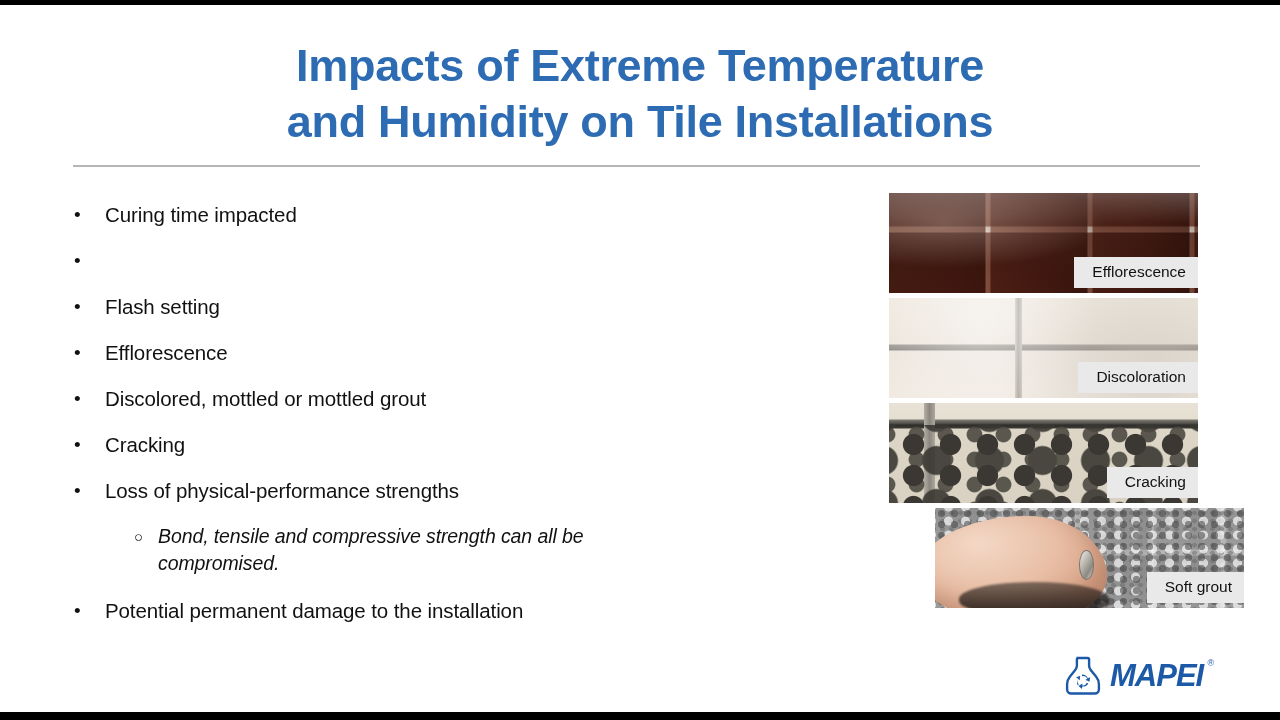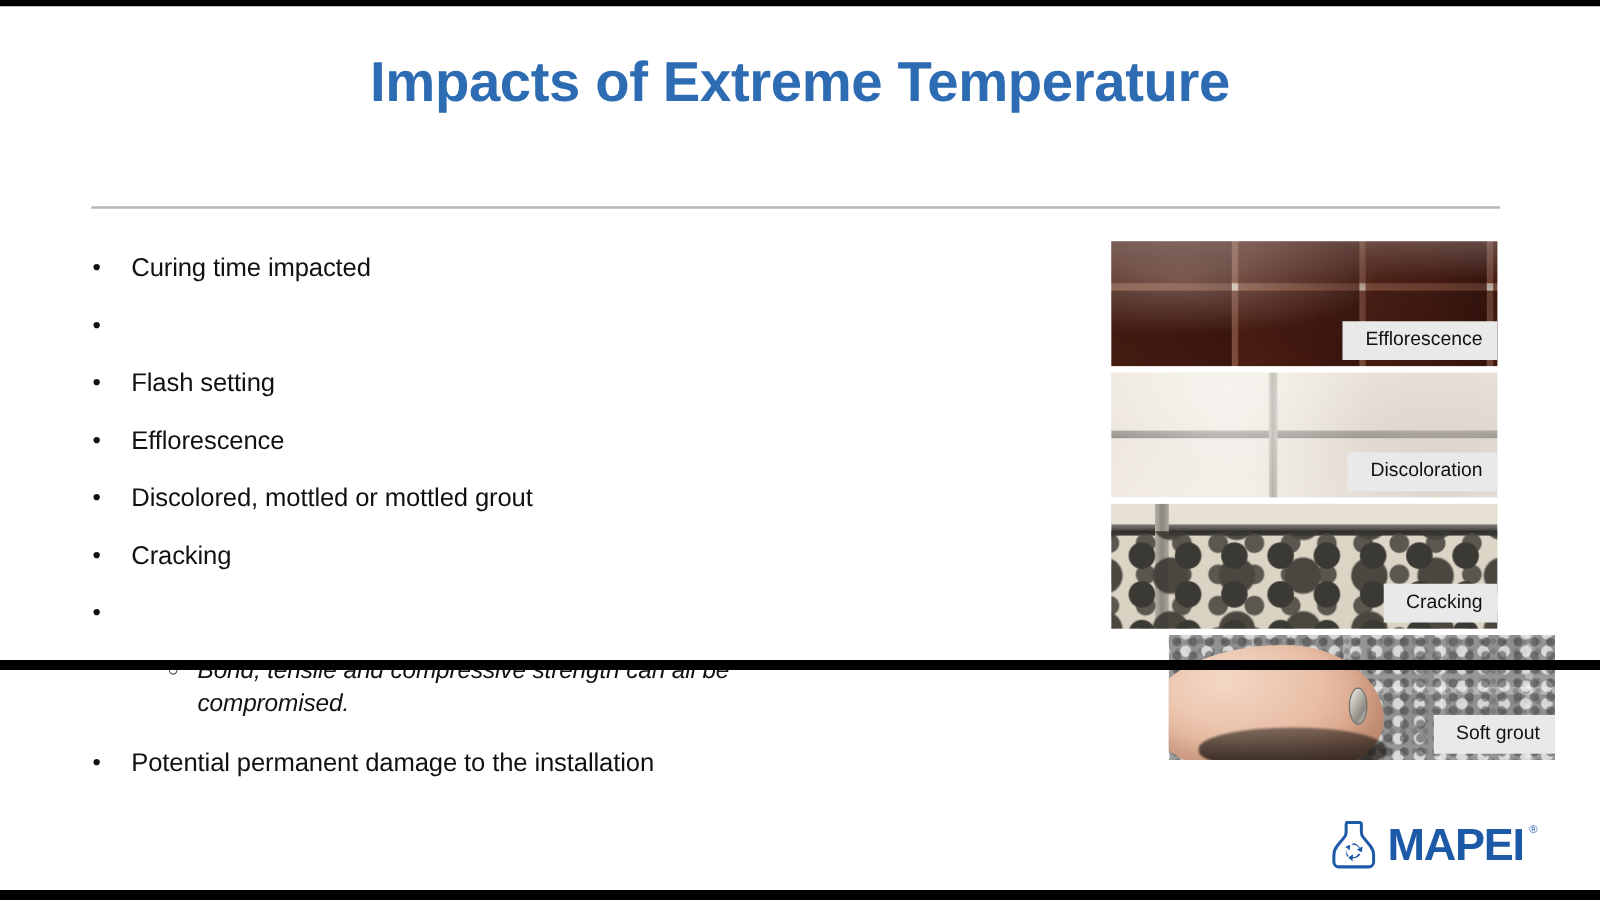--- a/index.html
+++ b/index.html
@@ -8,21 +8,21 @@
     width: 1280px;
     height: 720px;
     overflow: hidden;
     background: #000000;
     font-family: "Liberation Sans", sans-serif;
   }
 
   #slide-root {
     position: relative;
     width: 1280px;
-    height: 536px;
+    height: 720px;
     background: #000000;
   }
 
   
   .letterbox-top {
     position: absolute; left: 0; top: 0;
     width: 1280px; height: 5px;
     background: #000000;
   }
   .letterbox-bottom {
@@ -287,22 +287,23 @@
     width: 48px; height: 48px;
     flex: 0 0 48px;
     display: block;
   }
   .logo-wordmark {
     margin-left: 4px;
     position: relative;
   }
   .logo-text {
     color: #1c5aa8;
-    font-size: 36px;
+    font-size: 31px;
     font-weight: bold;
+    font-style: italic;
     letter-spacing: -1px;
     line-height: 40px;
   }
   .logo-reg {
     position: absolute;
     right: -11px;
     top: 2px;
     color: #1c5aa8;
     font-size: 9px;
     font-style: normal;
@@ -313,20 +314,21 @@
 <body>
 
 <div id="slide-root">
 
   <div class="letterbox-top"></div>
 
   <div class="slide-canvas">
 
     <div class="title-block">
       <div class="title-line">Impacts of Extreme Temperature</div>
+      <div class="title-line">and Humidity on Tile Installations</div>
     </div>
 
     <div class="title-rule"></div>
 
     <div class="bullets">
 
       <div class="bullet-row">
         <span class="bullet-marker">•</span>
         <span class="bullet-text">Curing time impacted</span>
       </div>
@@ -350,20 +352,21 @@
         <span class="bullet-text">Discolored, mottled or mottled grout</span>
       </div>
 
       <div class="bullet-row">
         <span class="bullet-marker">•</span>
         <span class="bullet-text">Cracking</span>
       </div>
 
       <div class="bullet-row">
         <span class="bullet-marker">•</span>
+        <span class="bullet-text">Loss of physical-performance strengths</span>
       </div>
 
       <div class="bullet-row level2">
         <span class="bullet-marker">○</span>
         <span class="bullet-text">Bond, tensile and compressive strength can all be compromised.</span>
       </div>
 
       <div class="bullet-row">
         <span class="bullet-marker">•</span>
         <span class="bullet-text">Potential permanent damage to the installation</span>

